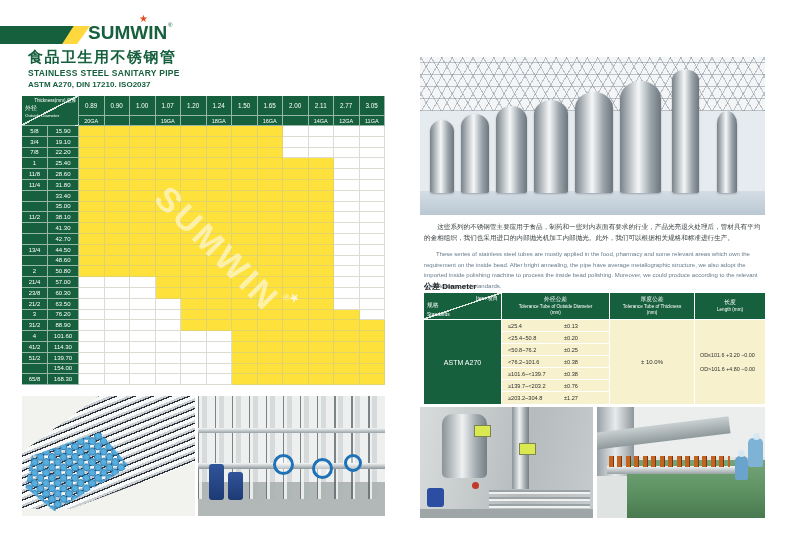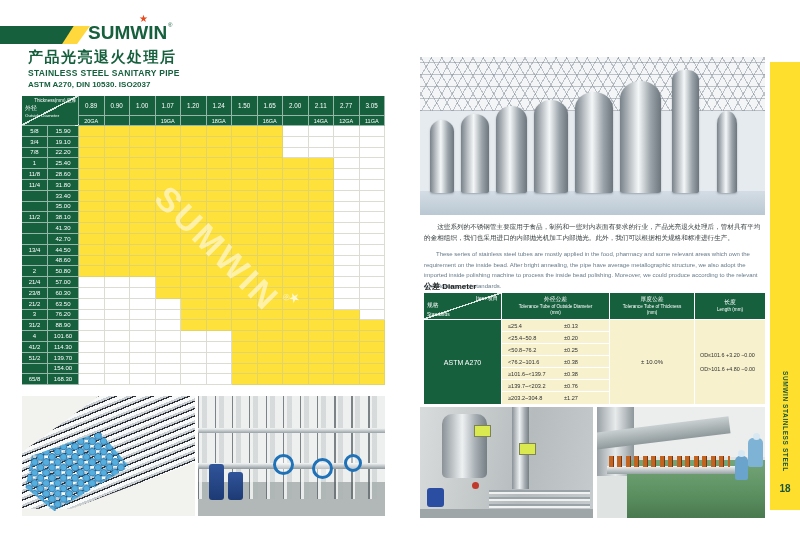--- a/index.html
+++ b/index.html
@@ -132,23 +132,23 @@
 <body>
 
 <div class="page">
 
   <div class="logo-bar"></div>
   <div class="logo-flag"></div>
   <div class="logo-text">SUMWIN</div>
   <div class="logo-star">★</div>
   <div class="logo-reg">®</div>
 
-  <div class="title-zh">产品光亮退火处理后</div>
+  <div class="title-zh">食品卫生用不锈钢管</div>
   <div class="title-en">STAINLESS STEEL SANITARY PIPE</div>
-  <div class="title-std">ASTM A270, DIN 10530.  ISO2037</div>
+  <div class="title-std">ASTM A270, DIN 17210.  ISO2037</div>
 
   <div class="size-table">
     <div id="size-grid">
         <div class="srow" style="height:20px">
           <div class="sspacer" style="width:57px"></div>
           <div class="shcell" style="width:25.5px">0.89</div>
           <div class="shcell" style="width:25.5px">0.90</div>
           <div class="shcell" style="width:25.5px">1.00</div>
           <div class="shcell" style="width:25.5px">1.07</div>
           <div class="shcell" style="width:25.5px">1.20</div>
@@ -681,18 +681,14 @@
     <div class="pe-conveyor"></div>
     <div class="pe-machine"></div>
     <div class="pe-rail"></div>
     <div class="pe-bottles"></div>
     <div class="pe-worker k1"></div>
     <div class="pe-worker k2"></div>
     <div class="pe-head h1"></div>
     <div class="pe-head h2"></div>
   </div>
 
-  <div class="sidebar">
-    <div class="side-label">SUMWIN STAINLESS STEEL</div>
-    <div class="side-num">18</div>
-  </div>
 
 </div>
 
 </body></html>

